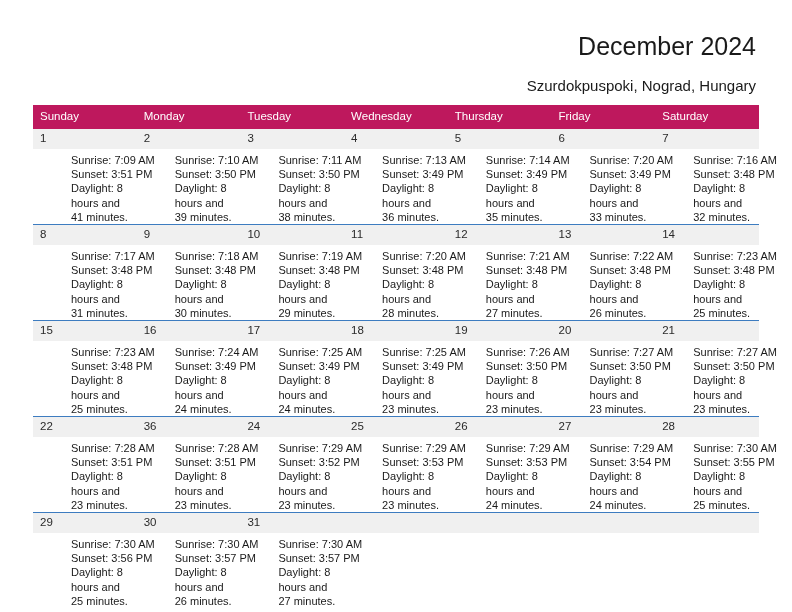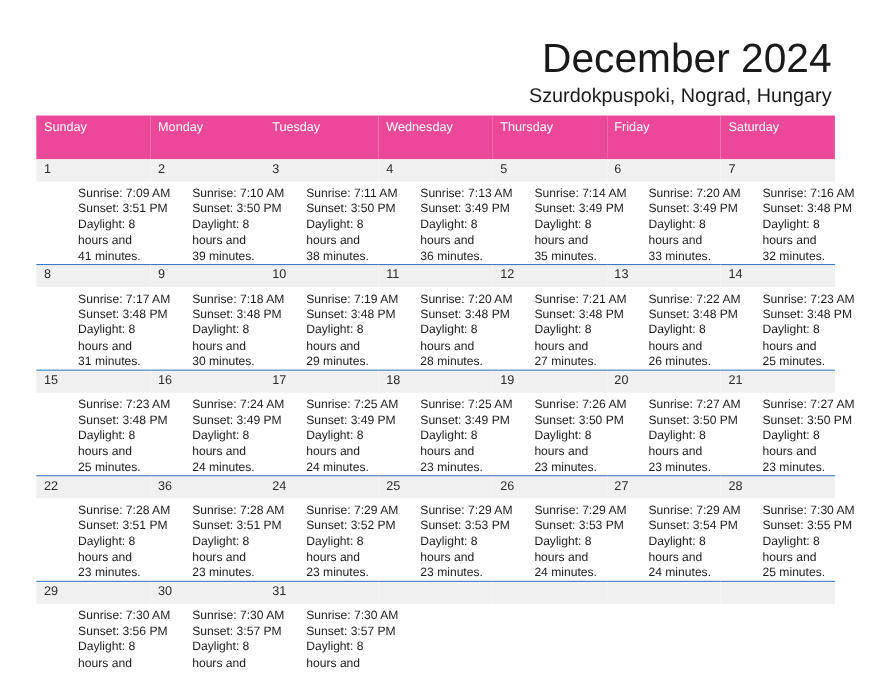--- a/index.html
+++ b/index.html
@@ -63,53 +63,53 @@
     font-size: 21px;
     letter-spacing: -0.2px;
     color: #1a73ba;
     font-family: "Liberation Sans", sans-serif;
   }
 
   .title {
     position: absolute;
     right: 36px;
     top: 32px;
-    font-size: 37px;
+    font-size: 25px;
     color: #1a1a1a;
     text-align: right;
     white-space: nowrap;
     font-weight: normal;
   }
   .subtitle {
     position: absolute;
     right: 36px;
     top: 77px;
-    font-size: 18px;
+    font-size: 15px;
     color: #1a1a1a;
     text-align: left;
     white-space: nowrap;
   }
 
   
   .calendar {
     position: absolute;
     left: 33px;
     top: 105px;
     width: 726px;
     border-collapse: collapse;
     table-layout: fixed;
   }
 
   .calendar th {
-    background: #ec4899;
+    background: #be185d;
     color: #ffffff;
     font-size: 11.5px;
     font-weight: normal;
     text-align: left;
-    padding: 5px 0 23px 7px;
+    padding: 5px 0 7px 7px;
     height: 12px;
     border: none;
   }
 
   .calendar td {
     width: 103.71px;
     vertical-align: top;
     padding: 0;
     border: none;
     background: #ffffff;

